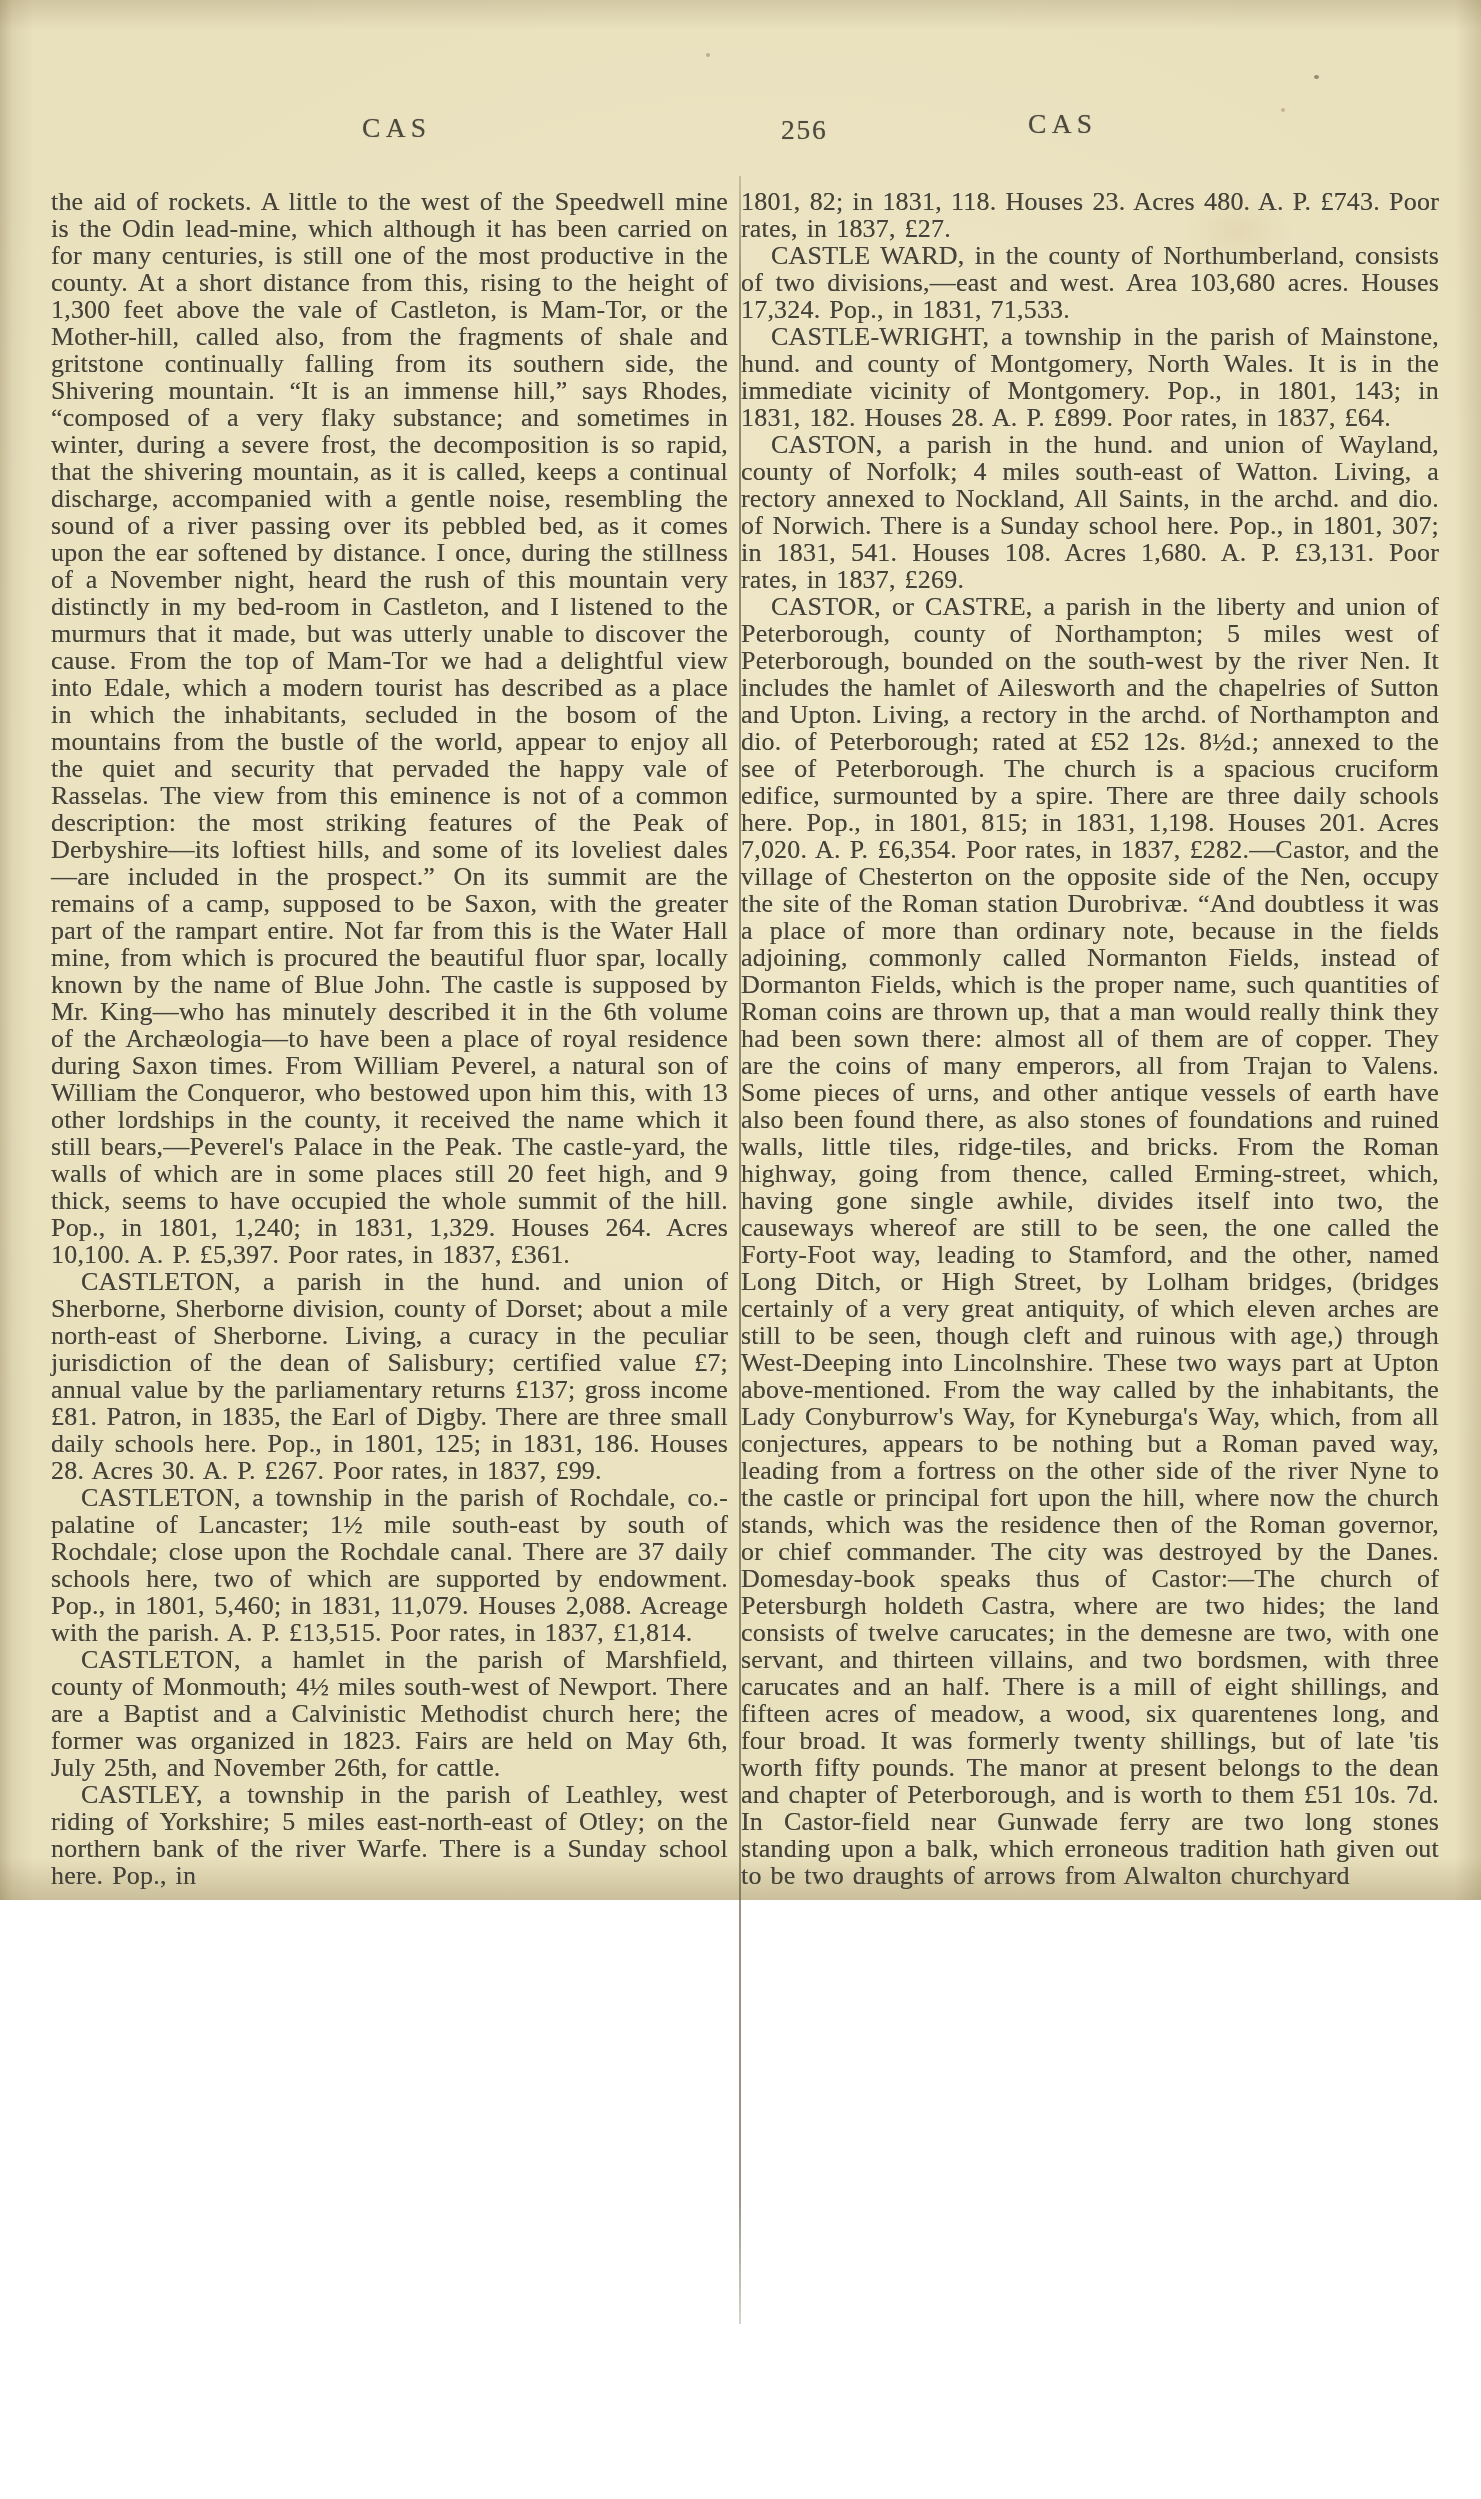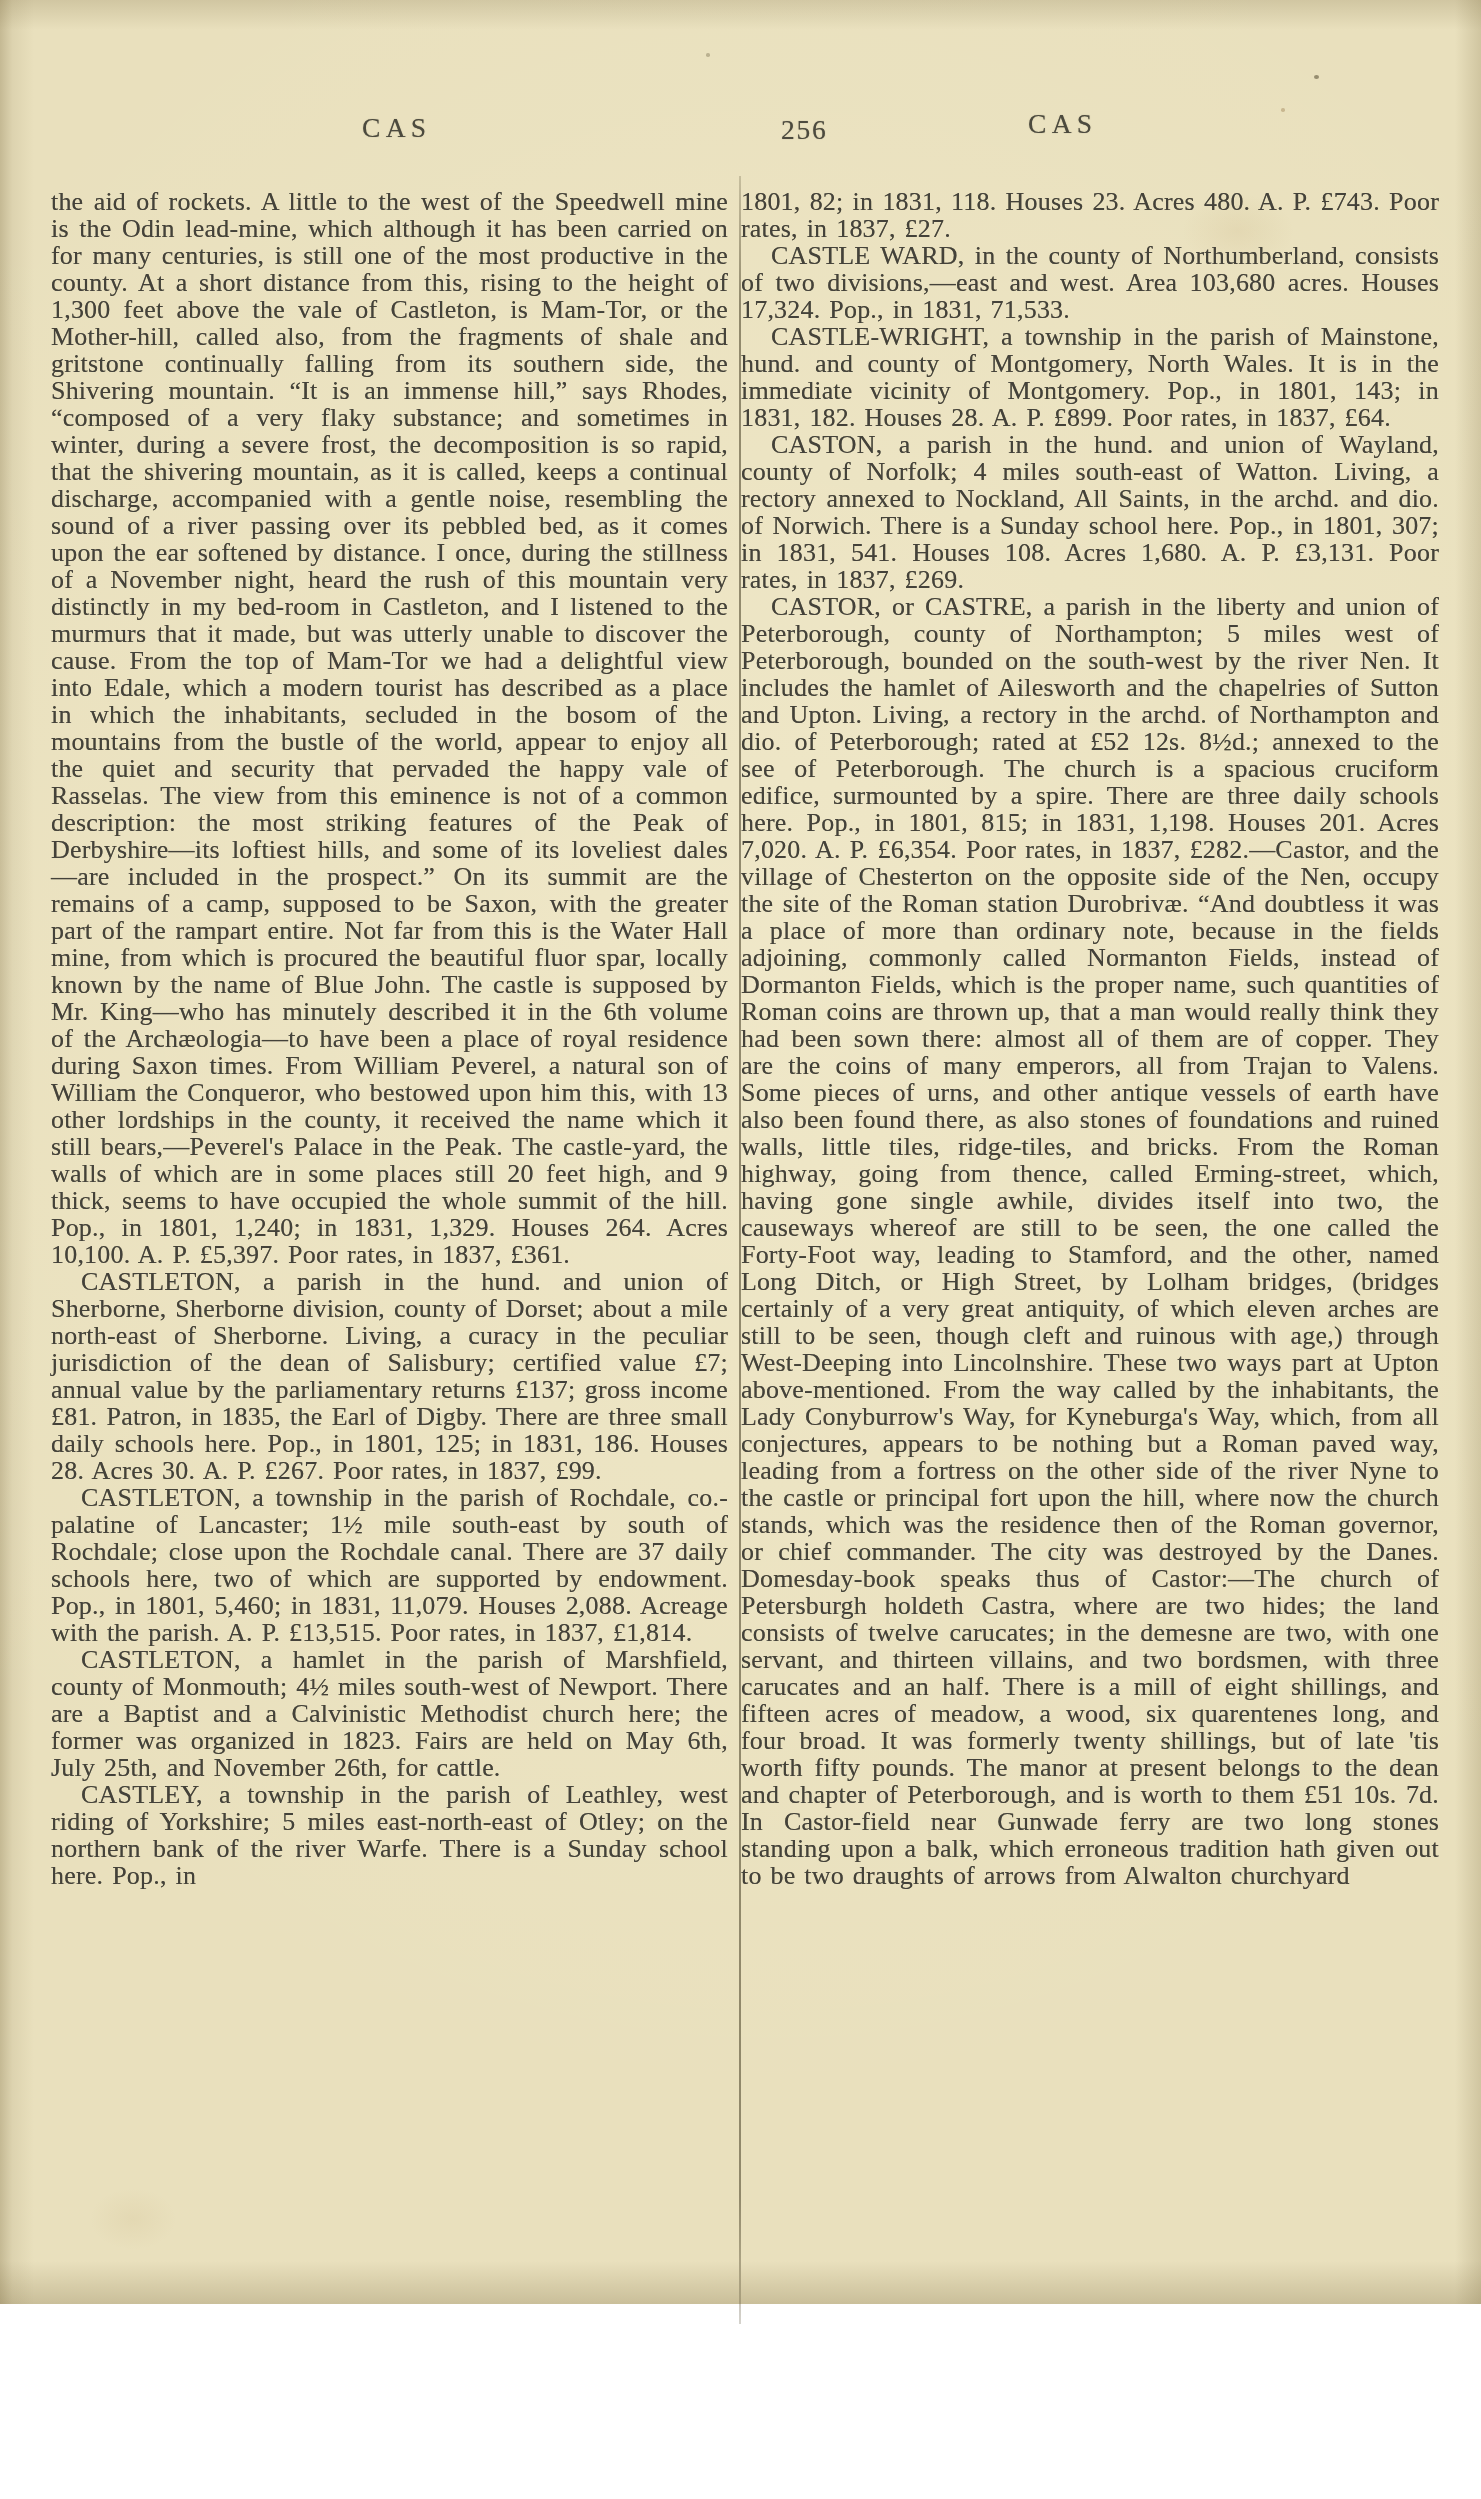--- a/index.html
+++ b/index.html
@@ -3,21 +3,21 @@
 <meta charset="utf-8">
 <style>
   html, body { margin: 0; padding: 0; }
   body {
     width: 1482px; height: 2500px;
     font-family: "Liberation Serif", "DejaVu Serif", serif;
     overflow: hidden;
   }
   .paper {
     position: relative;
-    width: 1482px; height: 2304px;
+    width: 1482px; height: 1900px;
     background:
       radial-gradient(120% 85% at 52% 42%, rgba(255,250,228,0.28) 0%, rgba(0,0,0,0) 58%),
       linear-gradient(90deg, rgba(112,95,52,0.30) 0px, rgba(112,95,52,0.10) 12.4px, rgba(0,0,0,0) 34px),
       linear-gradient(-90deg, rgba(112,95,52,0.22) 0px, rgba(0,0,0,0) 27px),
       linear-gradient(180deg, rgba(112,95,52,0.20) 0px, rgba(0,0,0,0) 30px),
       linear-gradient(0deg, rgba(112,95,52,0.26) 0px, rgba(0,0,0,0) 43px),
       radial-gradient(80px 53px at 1238px 231px, rgba(160,125,60,0.10), rgba(0,0,0,0) 70%),
       radial-gradient(62px 44px at 133px 2219px, rgba(160,125,60,0.08), rgba(0,0,0,0) 70%),
       #e9e0bd;
     color: #45433a;

